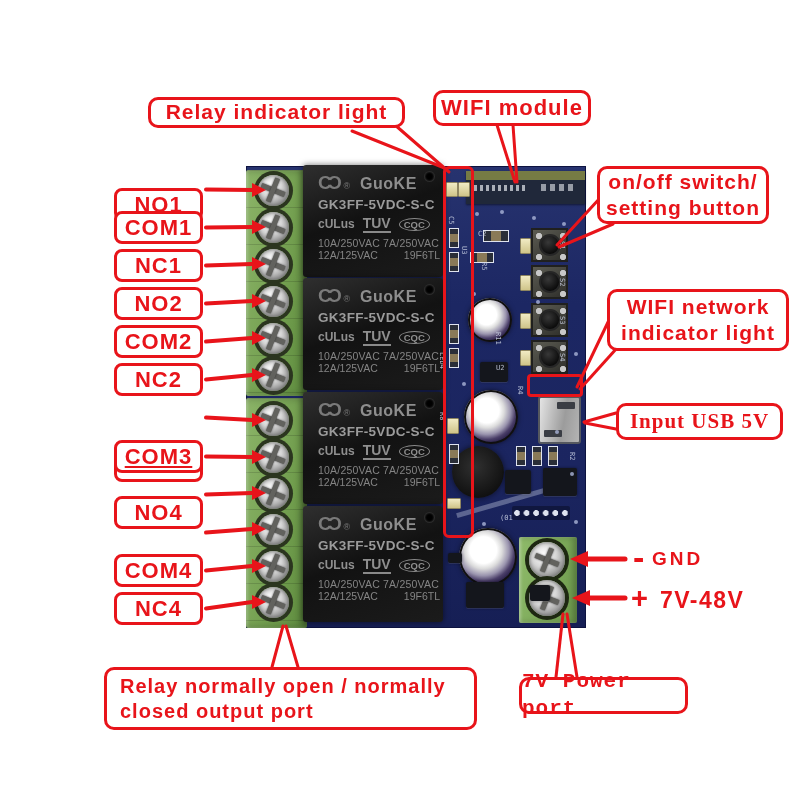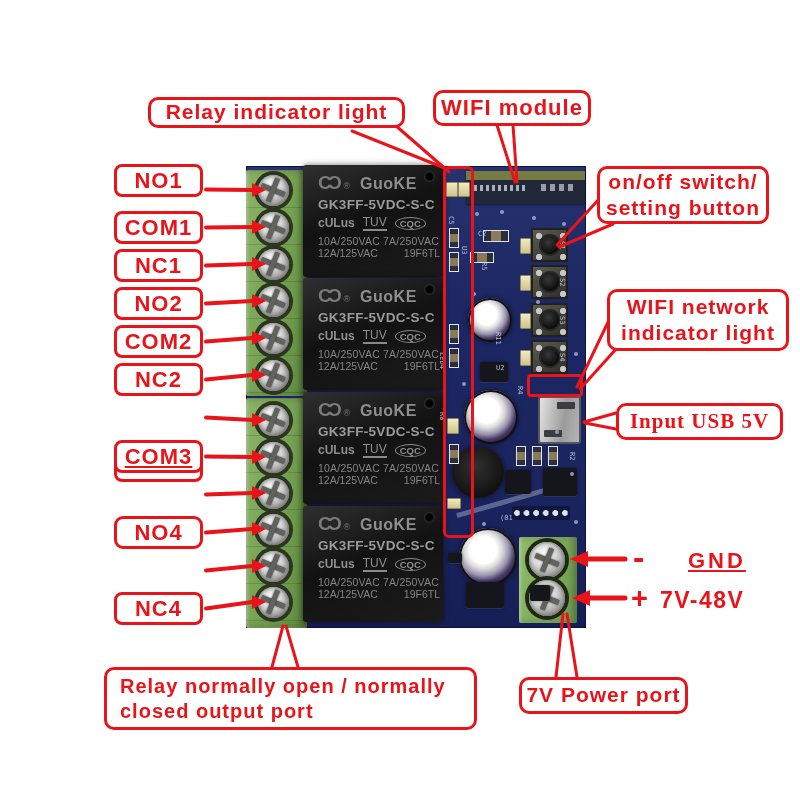--- a/index.html
+++ b/index.html
@@ -40,21 +40,21 @@
   .relay::after{content:"";position:absolute;right:9px;top:7px;width:9px;height:9px;border-radius:50%;
        background:#000;box-shadow:inset 0 0 2px #3a3a3a,0 0 0 1px #2c2c2c;}
   .r1{display:flex;align-items:baseline;}
   .rlogo{font-weight:bold;font-size:19px;color:#7a7a7a;letter-spacing:-2px;}
   .rlogo .flip{display:inline-block;transform:scaleX(-1);}
   .rreg{font-size:9px;color:#7a7a7a;margin:-4px 0 0 2px;}
   .rbrand{font-size:16px;font-weight:bold;color:#8e8e8e;margin-left:10px;letter-spacing:.5px;}
   .r2{font-size:13.5px;font-weight:bold;color:#9b9b9b;margin-top:3px;letter-spacing:.3px;}
   .r3{display:flex;align-items:center;gap:8px;margin-top:3px;}
   .rc1{font-size:12px;font-weight:bold;}
-  .rc2{font-size:12px;font-weight:normal;border-bottom:2px double #8a8a8a;}
+  .rc2{font-size:14px;font-weight:bold;border-bottom:2px double #8a8a8a;}
   .rc3{font-size:9.5px;font-weight:bold;border:1.5px solid #8a8a8a;border-radius:50%;padding:0 4px;}
   .r4{font-size:10.5px;margin-top:4px;color:#848484;letter-spacing:.2px;}
   .r5{font-size:10.5px;color:#848484;display:flex;width:122px;justify-content:space-between;}
   .btn-sw{position:absolute;left:531px;width:37px;height:34px;z-index:3;border:2px solid #20201e;box-sizing:border-box;
        background:radial-gradient(circle at 6px 6px,#c8c8c8 2.8px,transparent 3.4px),
                   radial-gradient(circle at 30px 6px,#c8c8c8 2.8px,transparent 3.4px),
                   radial-gradient(circle at 6px 27px,#c8c8c8 2.8px,transparent 3.4px),
                   radial-gradient(circle at 30px 27px,#c8c8c8 2.8px,transparent 3.4px),
                   linear-gradient(145deg,#5b5b52,#2f2f2b);}
   .btn-sw::after{content:"";position:absolute;left:50%;top:50%;transform:translate(-50%,-50%);
@@ -164,41 +164,42 @@
     <div>setting button</div>
   </div>
 
   <div class="callout" style="left:607px;top:289px;width:182px;height:62px;font-size:21px;">
     <div>WIFI network</div>
     <div>indicator light</div>
   </div>
 
   <div class="callout single" style="left:616px;top:403px;width:167px;height:37px;font-size:21px;font-family:Liberation Serif, serif;">Input USB 5V</div>
 
-  <div class="callout single" style="left:519px;top:677px;width:169px;height:37px;font-size:21px;">7V Power port</div>
+  <div class="callout single" style="left:519px;top:677px;width:169px;height:37px;font-size:21px;font-family:Liberation Mono, monospace;">7V Power port</div>
 
   <div class="callout" style="left:104px;top:667px;width:373px;height:63px;font-size:20px;align-items:flex-start;padding-left:13px;">
     <div>Relay normally open / normally</div>
     <div>closed output port</div>
   </div>
 
   <span class="redtext" style="left:633px;top:538px;font-size:34px;">-</span>
-  <span class="redtext" style="left:688px;top:548px;font-size:22px;letter-spacing:3px;text-decoration:underline;">GND</span>
+  <span class="redtext" style="left:652px;top:548px;font-size:19px;letter-spacing:3px;">GND</span>
   <span class="redtext" style="left:631px;top:582px;font-size:29px;">+</span>
   <span class="redtext" style="left:660px;top:587px;font-size:23px;">7V-48V</span>
 
-<div class="callout tlabel" style="top: 164px;">NO1</div>
+<div class="callout tlabel" style="top: 188px;">NO1</div>
     <div class="callout tlabel" style="top: 211px;">COM1</div>
     <div class="callout tlabel" style="top: 249px;">NC1</div>
     <div class="callout tlabel" style="top: 287px;">NO2</div>
     <div class="callout tlabel" style="top: 325px;">COM2</div>
     <div class="callout tlabel" style="top: 363px;">NC2</div>
     <div class="callout tlabel" style="top: 401px; margin-top: 48px;">NO3</div>
     <div class="callout tlabel" style="top: 440px; text-decoration: underline;">COM3</div>
-    <div class="callout tlabel" style="top: 516px; border-radius: 9px;">NO4</div>
+    <div class="callout tlabel" style="top: 496px;">NO4</div>
+    <div class="callout tlabel" style="top: 554px;">COM4</div>
     <div class="callout tlabel" style="top: 592px;">NC4</div>
     <div class="screw" style="left: 257.5px; top: 174.5px;"></div>
     <div class="screw" style="left: 257.5px; top: 211.5px;"></div>
     <div class="screw" style="left: 257.5px; top: 248.5px;"></div>
     <div class="screw" style="left: 257.5px; top: 285.5px;"></div>
     <div class="screw" style="left: 257.5px; top: 322.5px;"></div>
     <div class="screw" style="left: 257.5px; top: 359.5px;"></div>
     <div class="screw" style="left: 257.5px; top: 404.5px;"></div>
     <div class="screw" style="left: 257.5px; top: 441.5px;"></div>
     <div class="screw" style="left: 257.5px; top: 477.5px;"></div>

